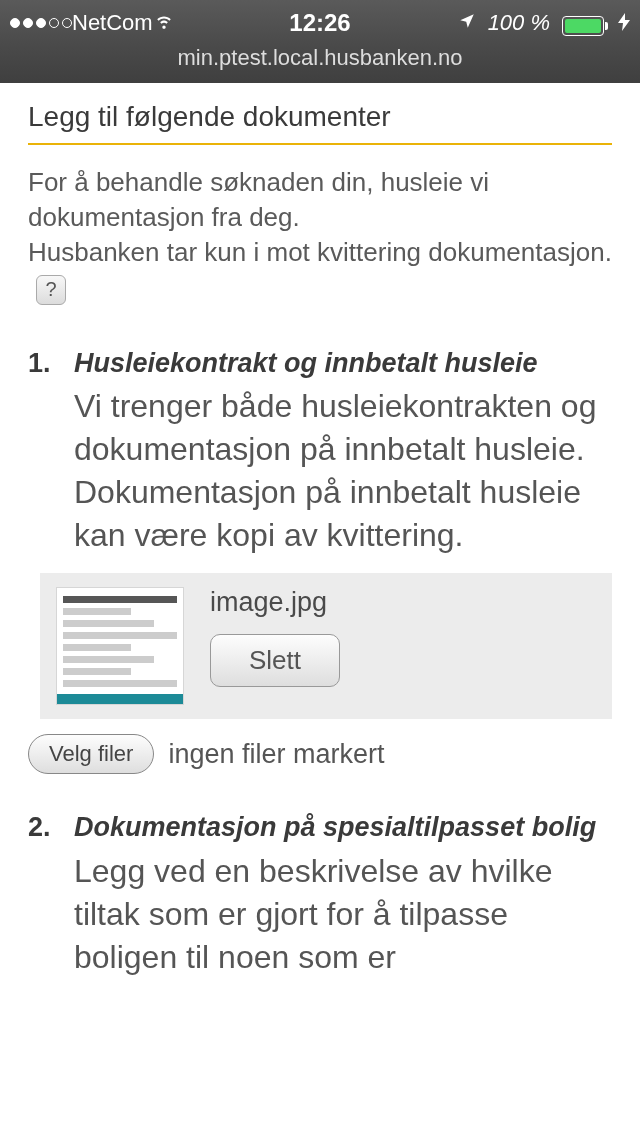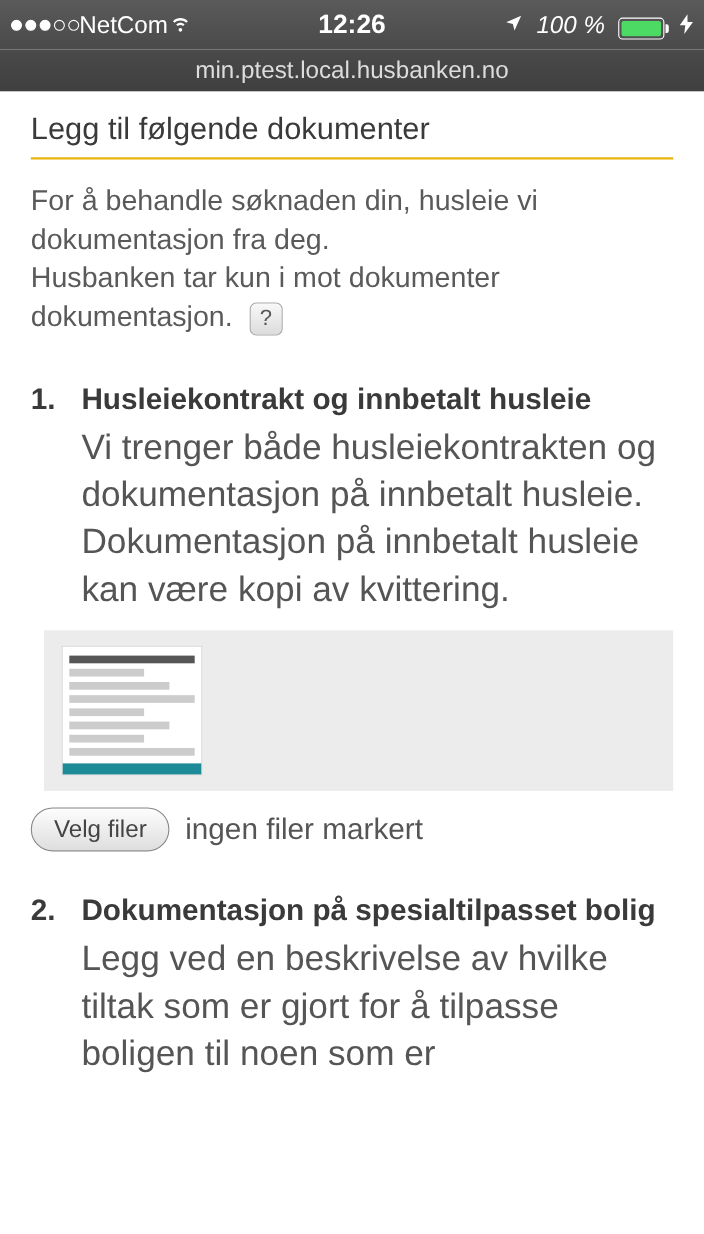--- a/index.html
+++ b/index.html
@@ -97,21 +97,21 @@
     }
     .bolt {
       font-size: 18px;
       margin-left: 2px;
     }
     .url-bar {
       height: 38px;
       background: linear-gradient(to bottom, #4a4a4a, #3f3f3f);
       color: #ddd;
       display: flex;
-      align-items: center;
+      align-items: flex-start;
       justify-content: center;
       font-size: 22px;
     }
     .content {
       padding: 18px 28px;
       color: #4a4a4a;
     }
     .page-title {
       font-size: 28px;
       font-weight: 400;
@@ -153,20 +153,21 @@
       font-size: 27px;
       font-weight: 700;
       color: #3a3a3a;
       line-height: 1.3;
     }
     .doc-num {
       min-width: 34px;
     }
     .doc-title {
       flex: 1;
+      font-style: italic;
     }
     .doc-desc {
       padding-left: 46px;
       font-size: 32px;
       font-weight: 400;
       color: #555;
       line-height: 1.35;
       margin-top: 4px;
     }
     .file-card {
@@ -291,21 +292,21 @@
 
 <div class="url-bar">
   <span>min.ptest.local.husbanken.no</span>
 </div>
 
 <div class="content">
   <h1 class="page-title">Legg til følgende dokumenter</h1>
 
   <div class="intro">
     <span>For å behandle søknaden din, husleie vi dokumentasjon fra deg.</span><br>
-    <span>Husbanken tar kun i mot dokumenter dokumentasjon.</span>
+    <span>Husbanken tar kun i mot kvittering dokumentasjon.</span>
     <span class="help-btn">?</span>
   </div>
 
   <div class="doc-list">
 
     <div class="doc-item">
       <div class="doc-head">
         <span class="doc-num">1.</span>
         <span class="doc-title">Husleiekontrakt og innbetalt husleie</span>
       </div>
@@ -316,20 +317,24 @@
           <div class="bar dark"></div>
           <div class="bar short"></div>
           <div class="bar med"></div>
           <div class="bar"></div>
           <div class="bar short"></div>
           <div class="bar med"></div>
           <div class="bar short"></div>
           <div class="bar"></div>
           <div class="footer-bar"></div>
         </div>
+        <div class="file-info">
+          <div class="file-name">image.jpg</div>
+          <div class="delete-btn">Slett</div>
+        </div>
       </div>
 
       <div class="file-picker">
         <span class="pick-btn">Velg filer</span>
         <span class="pick-status">ingen filer markert</span>
       </div>
     </div>
 
     <div class="doc-item">
       <div class="doc-head">

